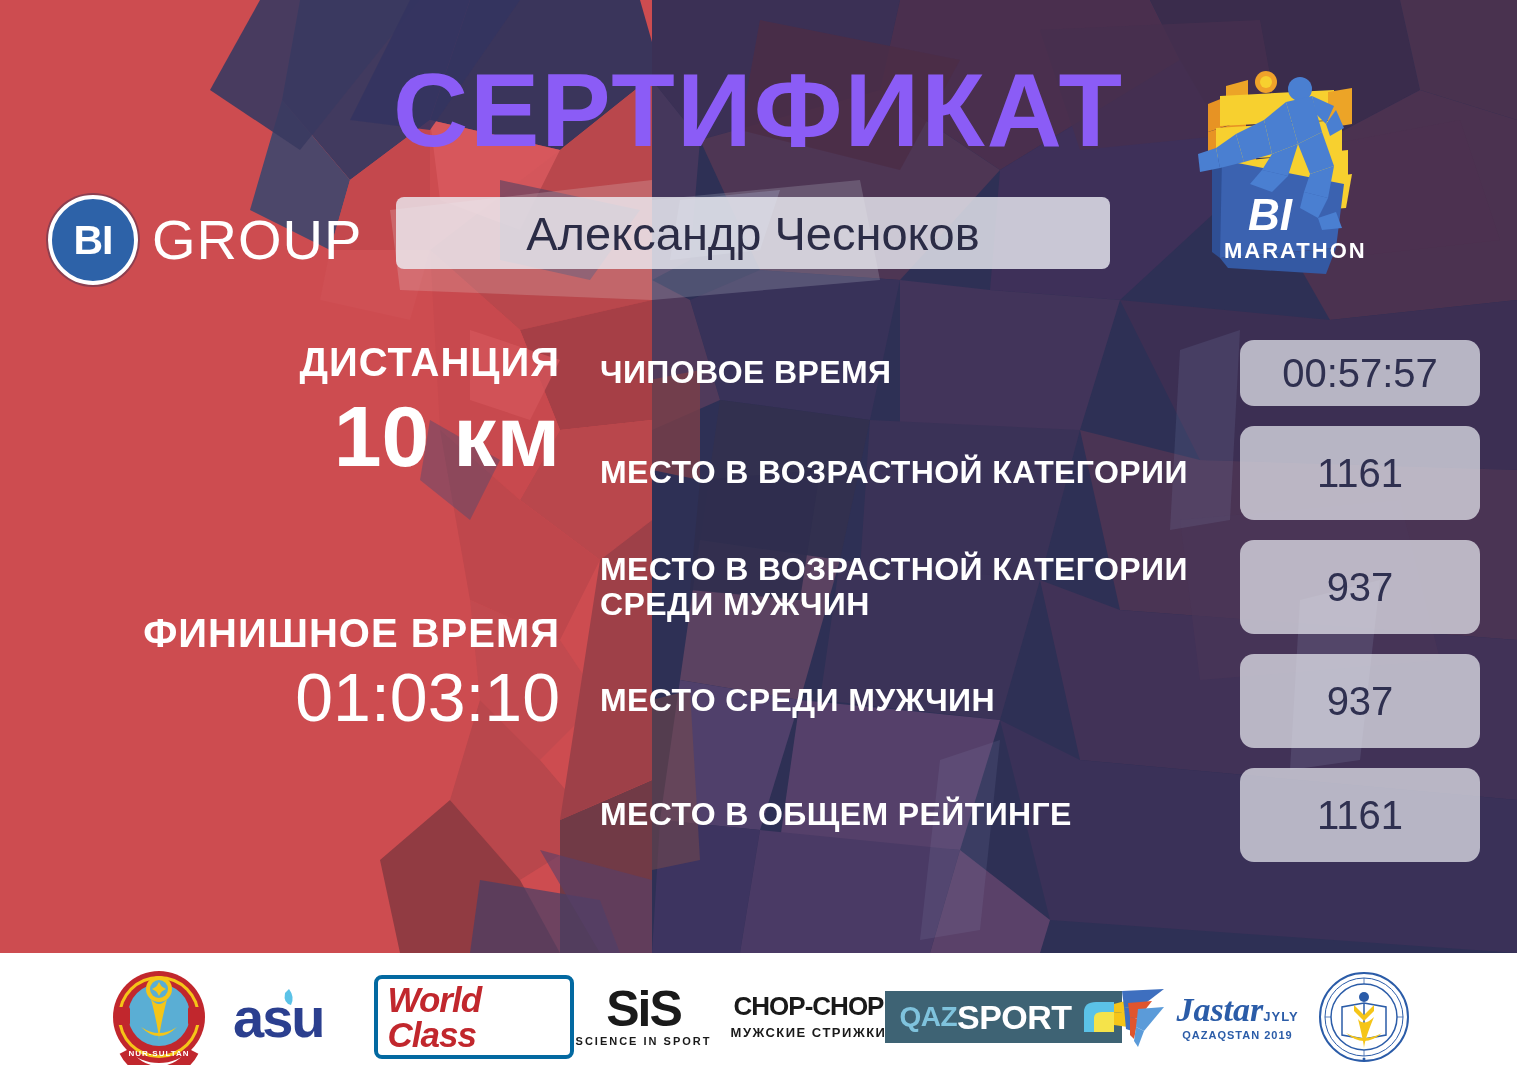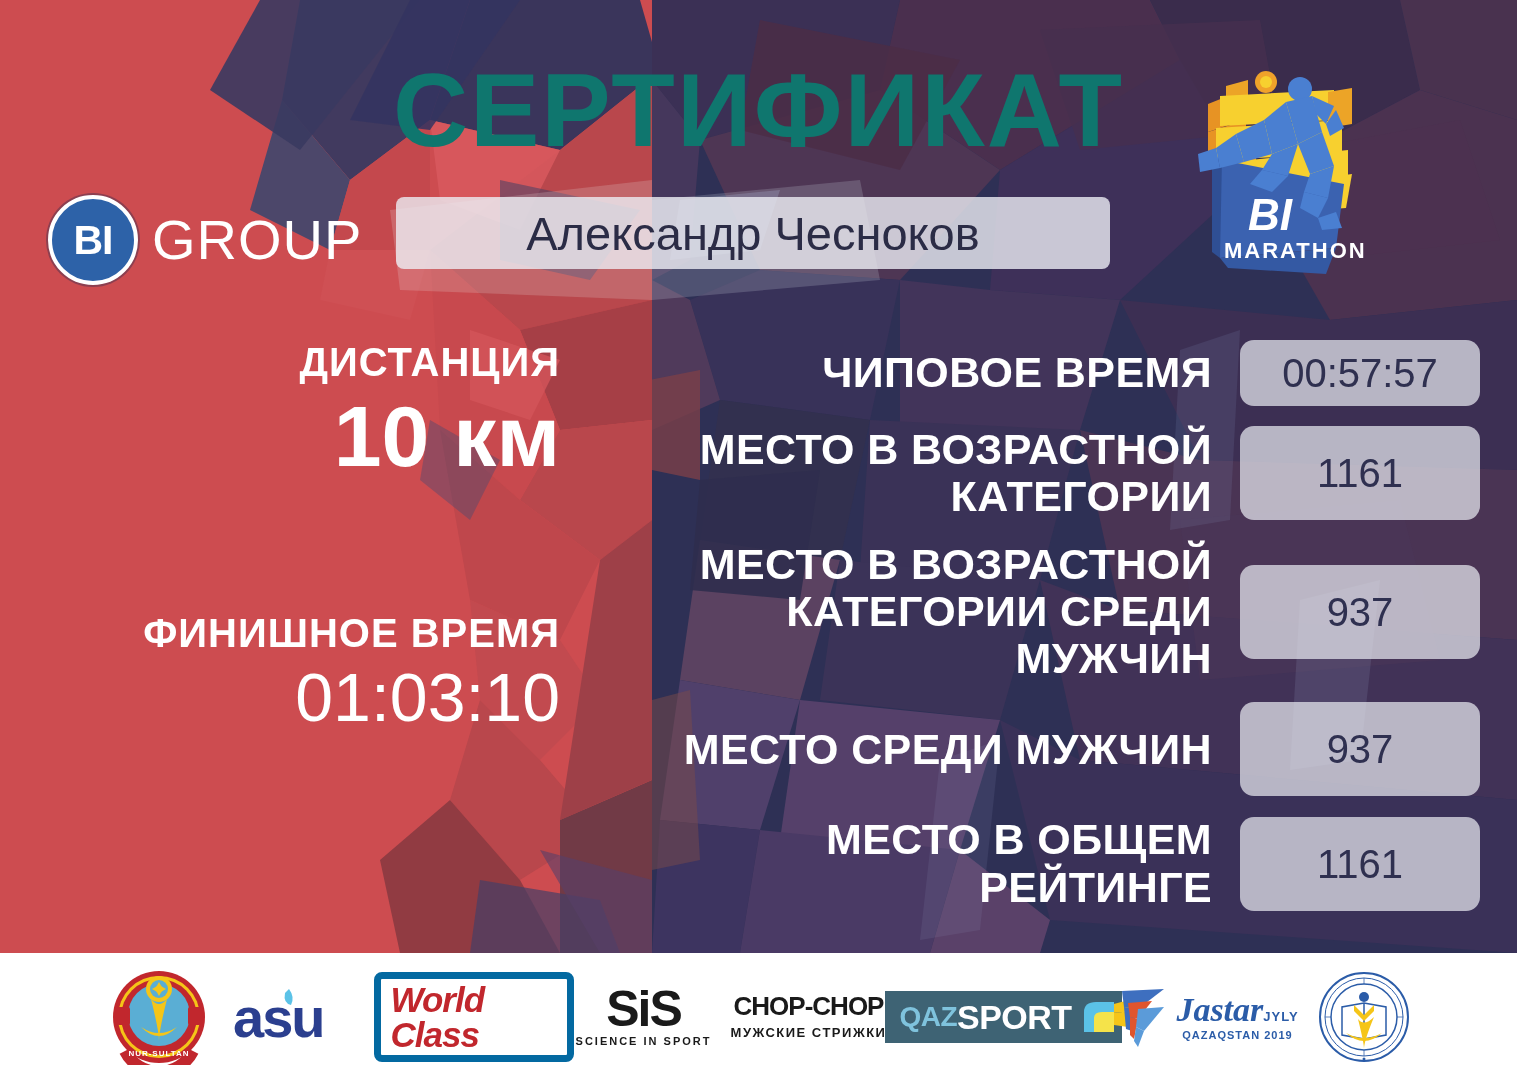--- a/index.html
+++ b/index.html
@@ -6,21 +6,21 @@
   body{font-family:"Liberation Sans",sans-serif;}
   .page{position:relative;width:1517px;height:1080px;overflow:hidden;background:#ffffff;}
 
   
   .art{position:absolute;left:0;top:0;width:1517px;height:953px;overflow:hidden;}
   .art svg{display:block;width:1517px;height:953px;}
 
   
   .title{
     position:absolute;left:0;right:0;top:58px;text-align:center;
-    font-size:104px;font-weight:700;letter-spacing:2px;color:#0f766e;
+    font-size:104px;font-weight:700;letter-spacing:2px;color:#8b5cf6;
     line-height:1;text-transform:uppercase;
   }
   .bigroup{position:absolute;left:48px;top:195px;display:flex;align-items:center;gap:14px;}
   .bi-circle{
     width:82px;height:82px;border-radius:50%;
     background:#2d62a8;border:4px solid #ffffff;
     box-shadow:0 0 0 2px rgba(20,40,80,.35);
     display:flex;align-items:center;justify-content:center;
   }
   .bi-circle span{color:#ffffff;font-size:41px;font-weight:700;letter-spacing:-1px;line-height:1;}
@@ -42,22 +42,22 @@
   .lc-label{font-size:40px;font-weight:700;letter-spacing:1px;line-height:1.12;text-transform:uppercase;}
   .lc-value{font-size:86px;font-weight:700;line-height:1.05;margin-top:6px;}
   .lc-block2{margin-top:130px;}
   .lc-label2{font-size:40px;font-weight:700;letter-spacing:1px;line-height:1.12;text-transform:uppercase;}
   .lc-value2{font-size:68px;font-weight:400;line-height:1.1;margin-top:4px;}
 
   
   .stats{position:absolute;left:600px;top:340px;width:880px;}
   .stat-row{display:flex;align-items:center;justify-content:flex-end;margin-bottom:20px;}
   .stat-label{
-    flex:1;text-align:right;color:#ffffff;font-weight:700;text-transform:uppercase;
-    font-size:43px;line-height:1.1;letter-spacing:.4px;padding-right:28px;
+    flex:1;text-align:left;color:#ffffff;font-weight:700;text-transform:uppercase;
+    font-size:32px;line-height:1.1;letter-spacing:.4px;padding-right:28px;
   }
   .stat-box{
     width:240px;height:66px;border-radius:14px;background:rgba(232,233,240,.72);
     display:flex;align-items:center;justify-content:center;flex:0 0 auto;
   }
   .stat-box span{color:#2f3050;font-size:40px;font-weight:400;line-height:1;}
   .row-h1{height:66px;}
   .row-h2{height:94px;}
 
   
@@ -70,21 +70,21 @@
   .sp-nursultan{width:130px;}
   .sp-asu{width:150px;}
   .sp-worldclass{width:200px;}
   .sp-sis{width:140px;}
   .sp-chop{width:190px;}
   .sp-qazsport{width:200px;}
   .sp-jastar{width:200px;}
   .sp-ministry{width:120px;}
 
   .wc-box{
-    border:7px solid #0369a1;border-radius:8px;padding:3px 10px;background:#ffffff;
+    border:4px solid #0369a1;border-radius:8px;padding:3px 10px;background:#ffffff;
   }
   .wc-text{color:#c1272d;font-size:35px;font-weight:700;font-style:italic;line-height:1;letter-spacing:-1px;}
   .sis-wrap{text-align:center;}
   .sis-main{color:#1a1a1a;font-size:50px;font-weight:700;line-height:.95;letter-spacing:-2px;}
   .sis-sub{color:#1a1a1a;font-size:11px;font-weight:700;letter-spacing:2px;margin-top:2px;}
   .chop-wrap{text-align:center;}
   .chop-main{color:#1a1a1a;font-size:26px;font-weight:700;line-height:1;letter-spacing:-1px;}
   .chop-sub{color:#1a1a1a;font-size:13px;font-weight:700;letter-spacing:1.5px;margin-top:6px;}
   .qaz-bar{background:#3e6374;padding:9px 6px 9px 14px;display:flex;align-items:center;gap:0;}
   .qaz-a{color:#7fc3dd;font-size:28px;font-weight:700;line-height:1;letter-spacing:-.5px;}

